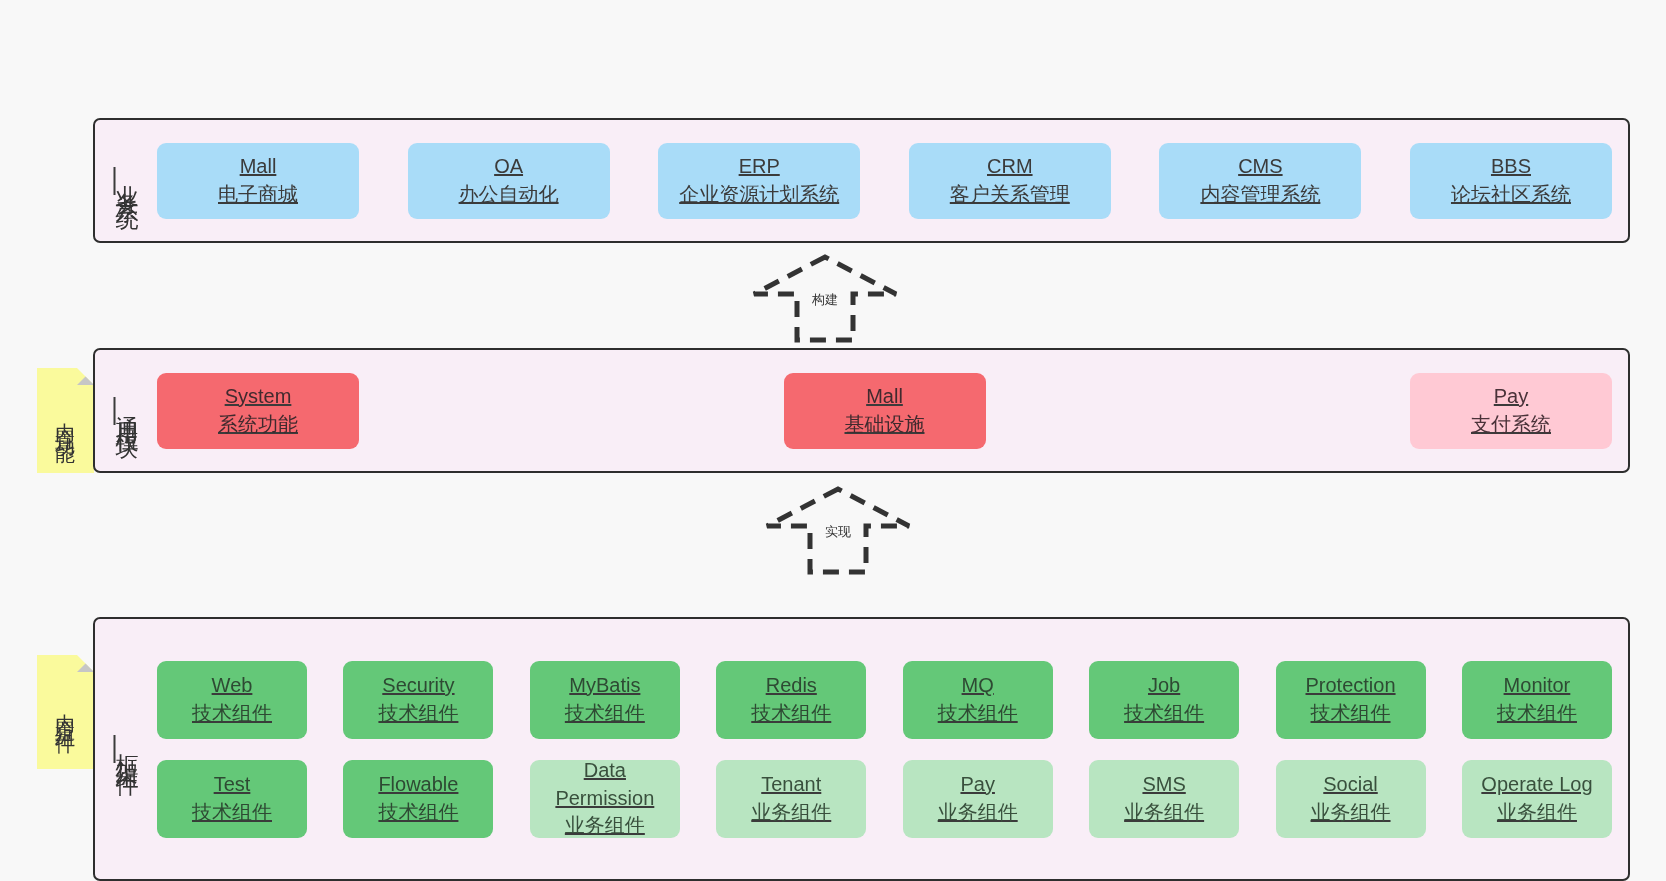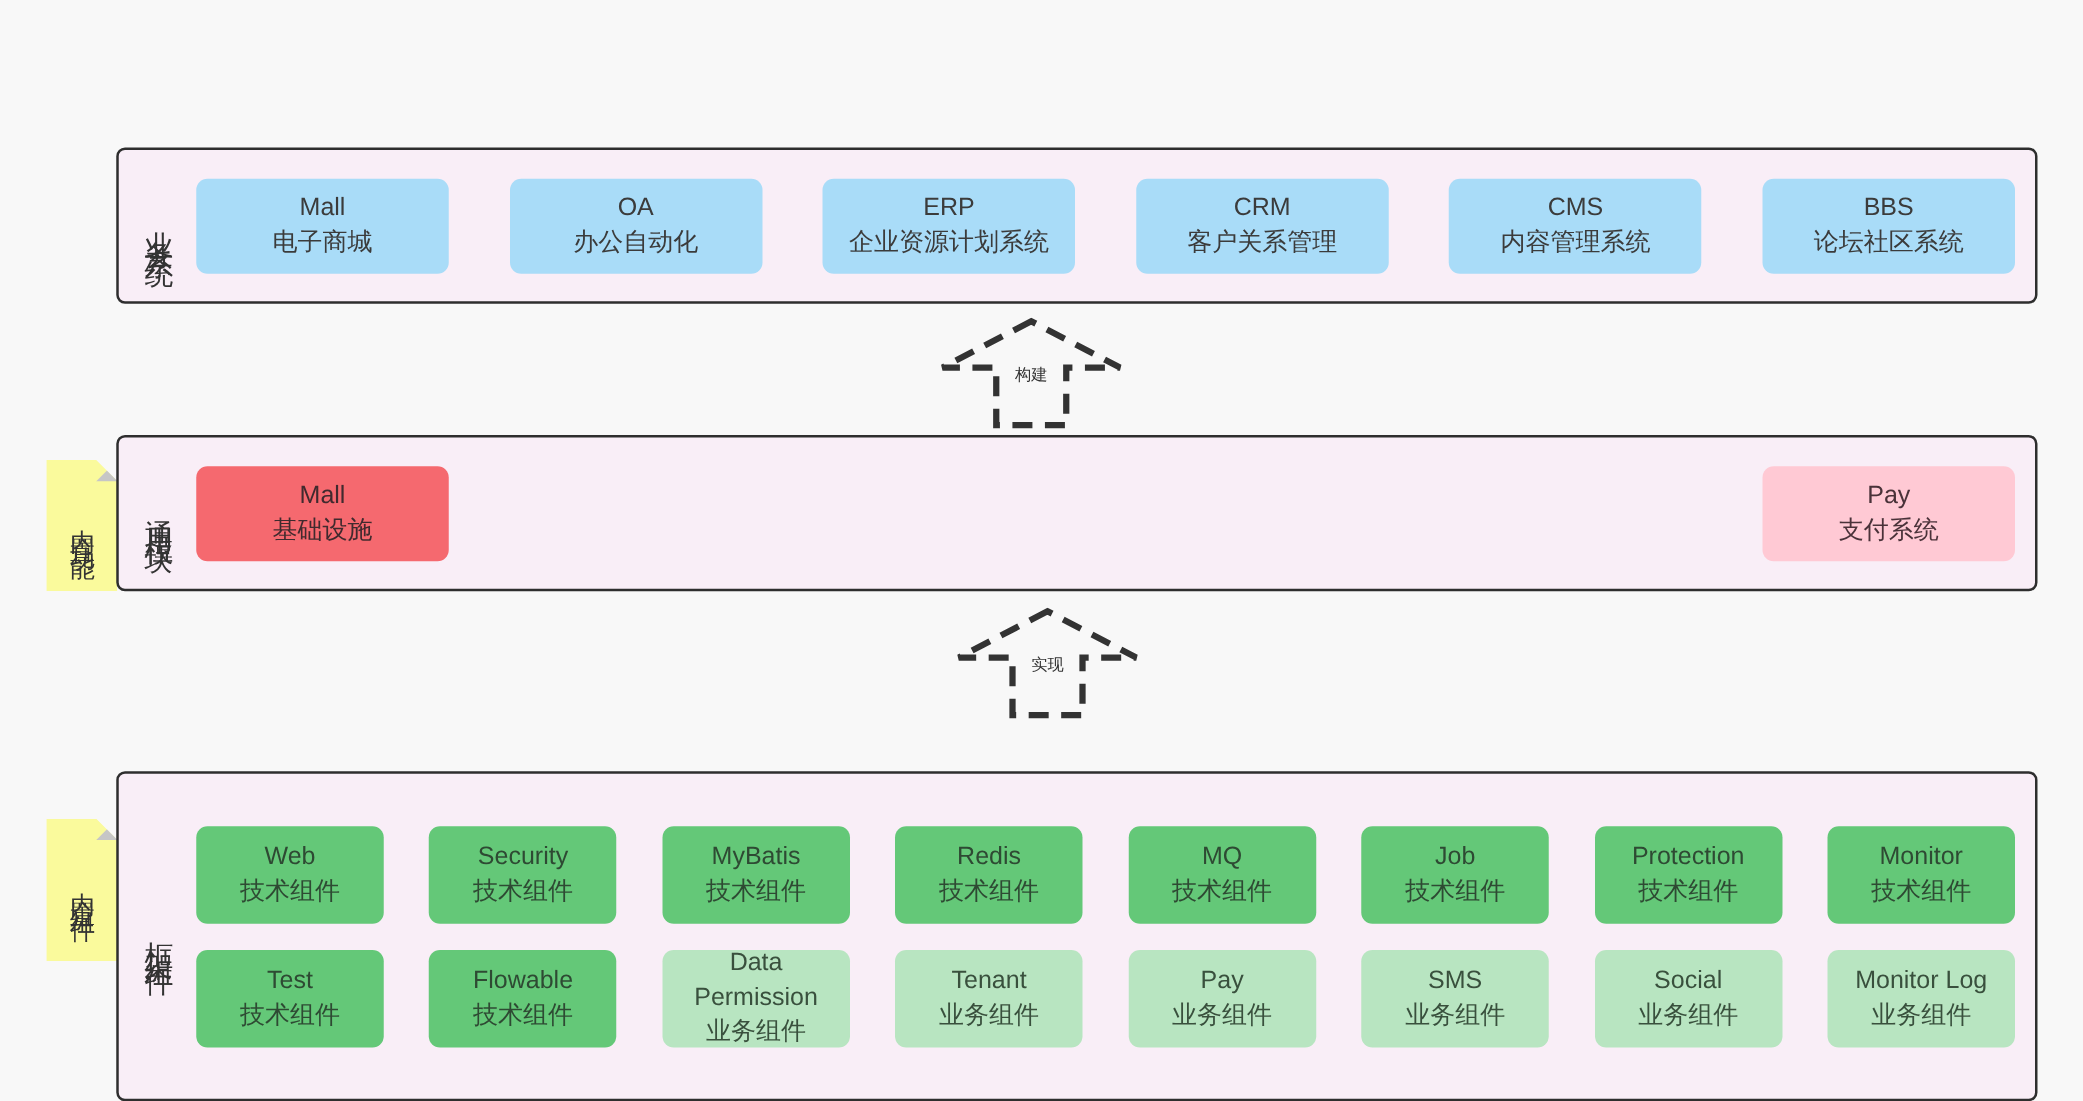--- a/index.html
+++ b/index.html
@@ -6,21 +6,21 @@
   body{
     width:1666px;height:881px;position:relative;overflow:hidden;
     background:#f8f8f8;
     font-family:"Liberation Sans","DejaVu Sans",sans-serif;
     color:#3b3b3b;
   }
   
   .panel{
     position:absolute;left:93px;width:1537px;box-sizing:border-box;
     background:#f9eef7;border:2px solid #2e2e2e;border-radius:7px;
-    display:flex;align-items:stretch;
+    display:flex;align-items:stretch;text-decoration:underline;
   }
   #panel-business{top:118px;height:125px}
   #panel-modules{top:348px;height:125px}
   #panel-components{top:617px;height:264px}
   .vlabel{
     flex:none;width:52px;display:flex;align-items:center;justify-content:center;
     writing-mode:vertical-rl;text-orientation:upright;
     font-size:23px;letter-spacing:7px;color:#333;line-height:1;
     padding:4px 0 4px 6px;
   }
@@ -120,20 +120,24 @@
   <svg viewBox="0 0 150 90">
     <path d="M75 3 L4 40 L47 40 L47 86 L103 86 L103 40 L146 40 Z"></path>
   </svg>
   <span class="arrow-label">构建</span>
 </div>
 
 <section class="panel" id="panel-modules">
   <div class="vlabel">通用模块</div>
   <div class="boxes">
       <div class="box wide v-red">
+        <div class="box-name">System</div>
+        <div class="box-desc">系统功能</div>
+      </div>
+      <div class="box wide v-red">
         <div class="box-name">Mall</div>
         <div class="box-desc">基础设施</div>
       </div>
       <div class="box wide v-pink">
         <div class="box-name">Pay</div>
         <div class="box-desc">支付系统</div>
       </div>
     </div>
 </section>
 
@@ -204,18 +208,18 @@
         </div>
         <div class="box small v-light">
           <div class="box-name">SMS</div>
           <div class="box-desc">业务组件</div>
         </div>
         <div class="box small v-light">
           <div class="box-name">Social</div>
           <div class="box-desc">业务组件</div>
         </div>
         <div class="box small v-light">
-          <div class="box-name">Monitor Log</div>
+          <div class="box-name">Operate Log</div>
           <div class="box-desc">业务组件</div>
         </div>
       </div>
   </div>
 </section>
 
 </body></html>

